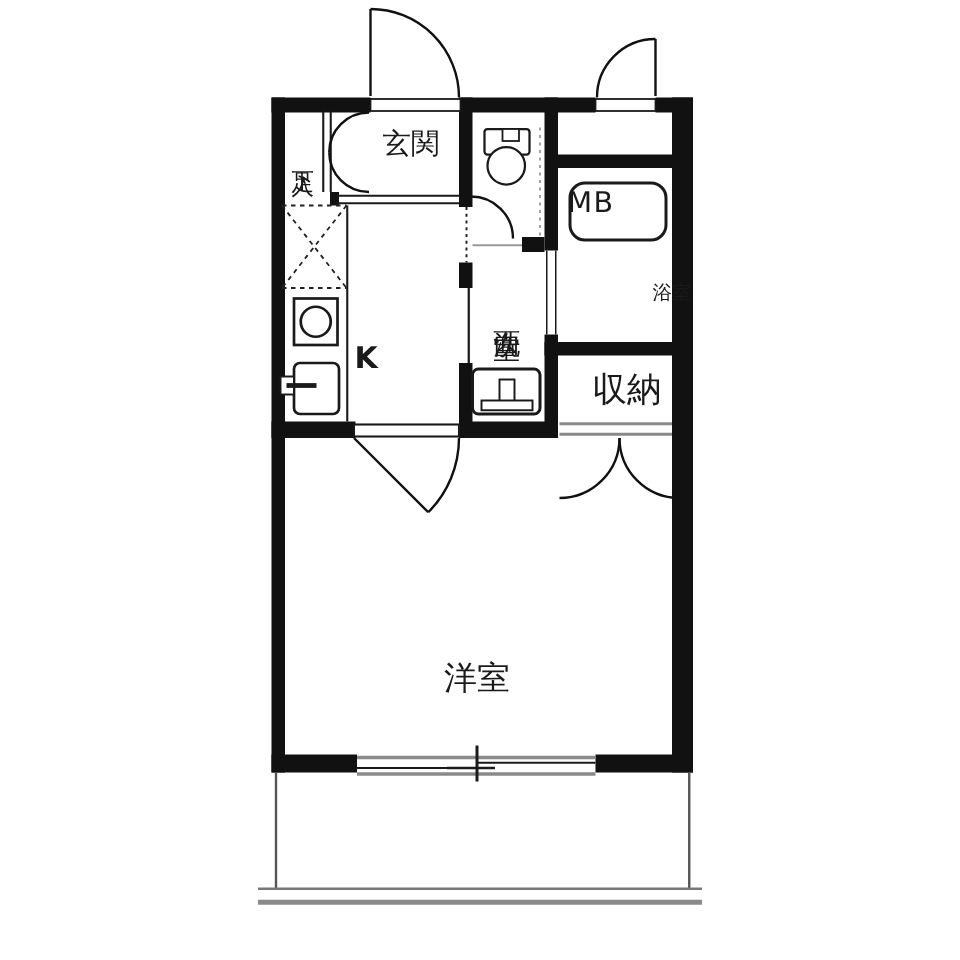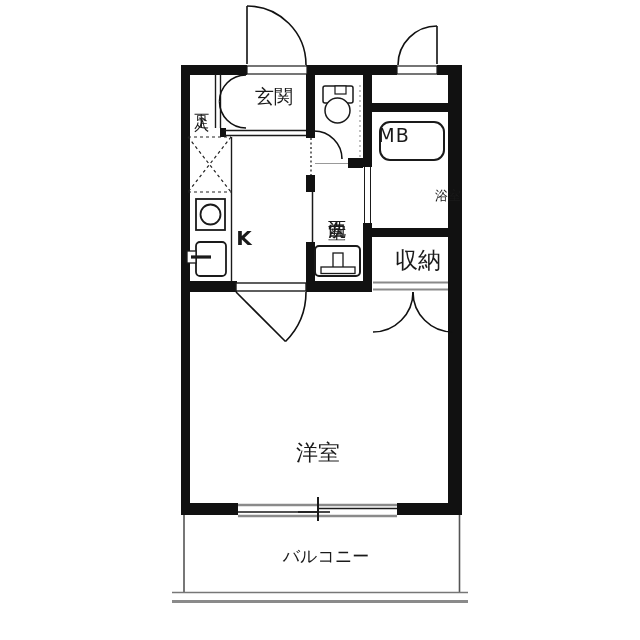--- a/index.html
+++ b/index.html
@@ -175,15 +175,14 @@
   </svg>
 
   <div class="room-label vert lbl-shoe">下足入</div>
   <div class="room-label lbl-genkan">玄関</div>
   <div class="room-label lbl-mb">MB</div>
   <div class="room-label vert lbl-wash">洗面室</div>
   <div class="room-label lbl-bath">浴室</div>
   <div class="room-label lbl-storage">収納</div>
   <div class="room-label lbl-k">K</div>
   <div class="room-label lbl-western">洋室</div>
-  <div class="room-label lbl-balcony">バルコニー</div>
 
 </div>
 
 </body></html>

